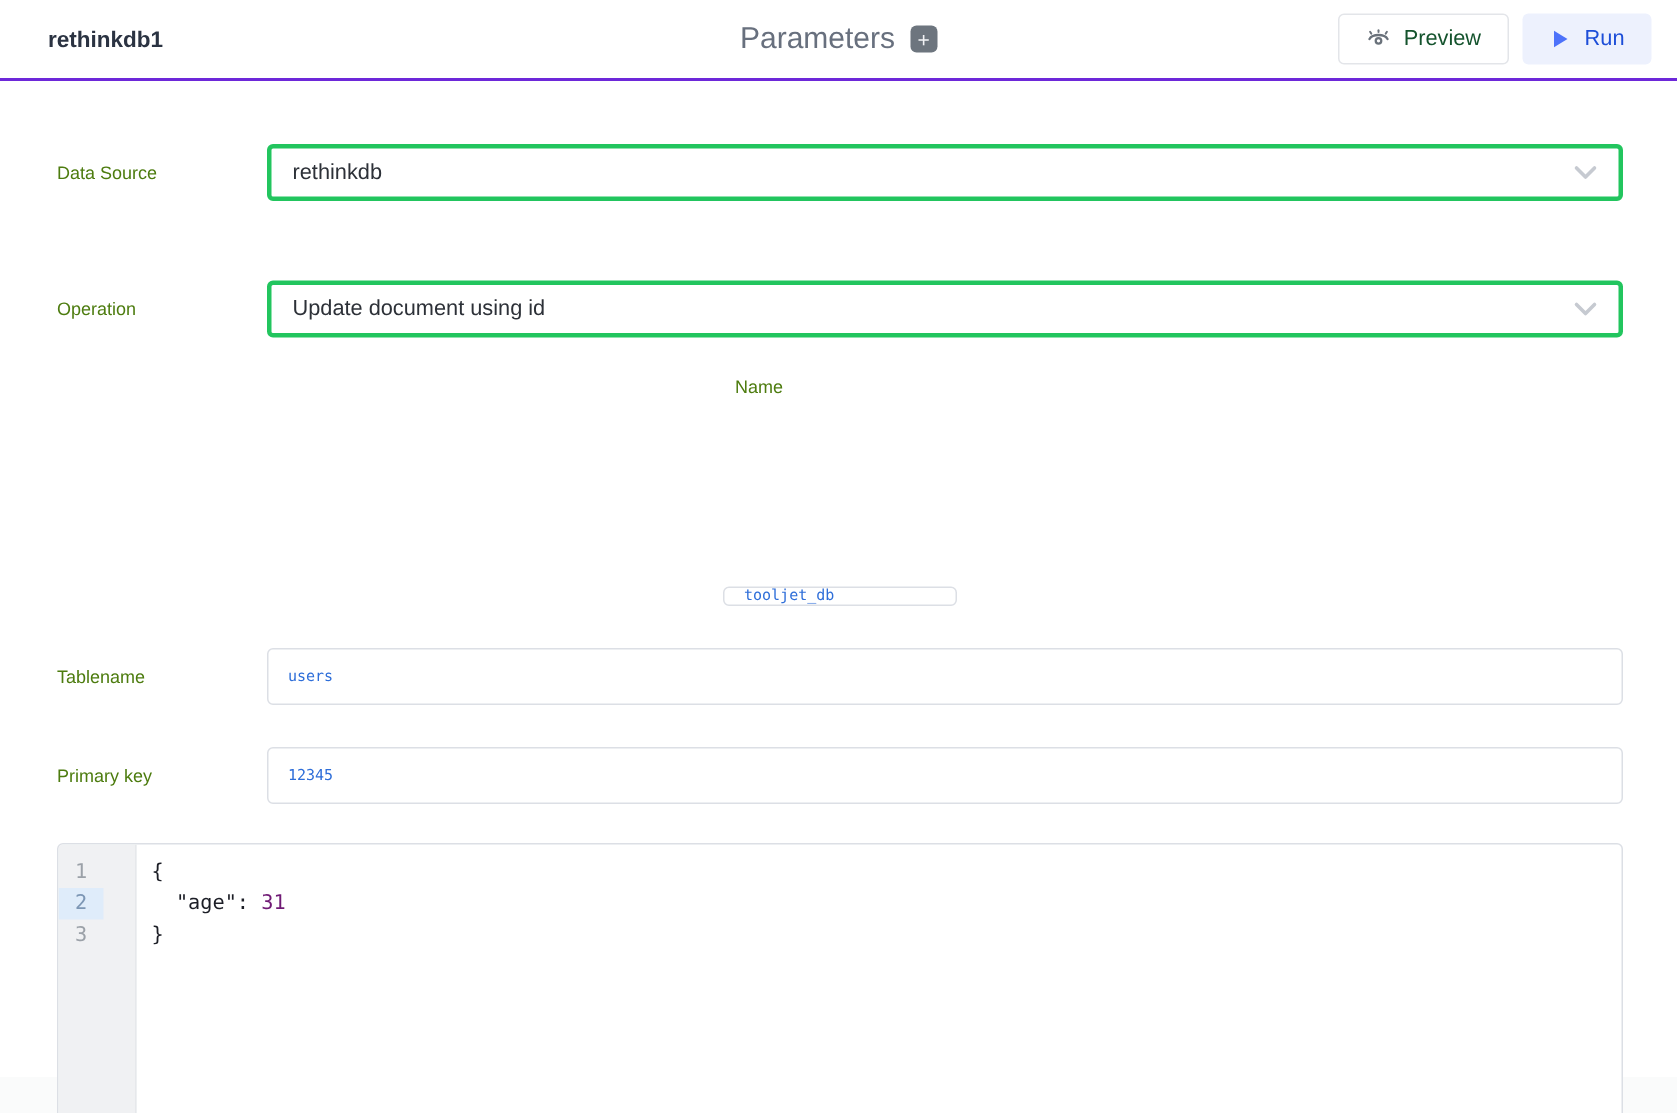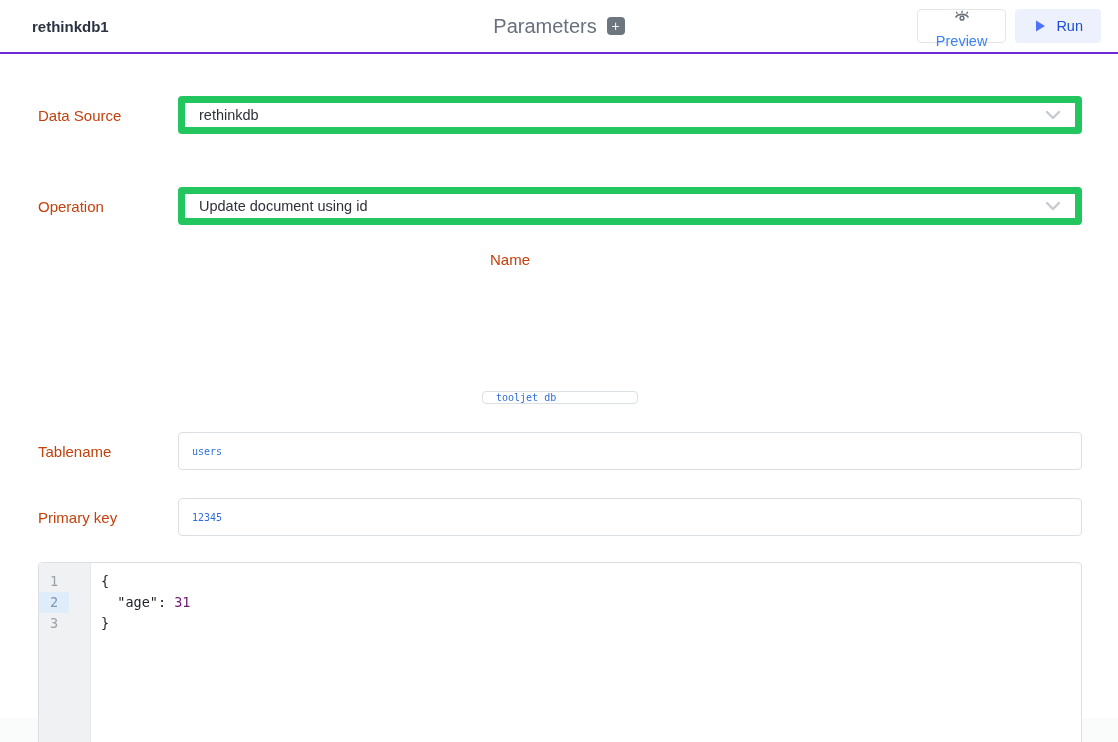--- a/index.html
+++ b/index.html
@@ -71,54 +71,53 @@
     padding: 0 18px;
     border-radius: 4px;
     font-size: 14.5px;
     cursor: pointer;
     border: 1px solid transparent;
     font-family: "Liberation Sans", sans-serif;
   }
   .btn-preview {
     background: #ffffff;
     border-color: #e3e5e9;
-    color: #3b82f6;
-    flex-direction: column;
+    color: #14532d;
   }
   .btn-run {
     background: #edf1fd;
     color: #1d4ed8;
     border: none;
     font-weight: 500;
   }
 
   
   .form {
     padding: 42px 36px 0 38px;
   }
   .form-row {
     display: flex;
     align-items: center;
   }
   .form-label {
     width: 140px;
     flex: 0 0 140px;
-    font-size: 15px;
-    color: #c2410c;
+    font-size: 12px;
+    color: #4d7c0f;
   }
   .row-datasource { margin-bottom: 53px; }
   .row-operation  { margin-bottom: 26px; }
   .row-name       { margin-bottom: 28px; flex-direction: column; }
   .row-tablename  { margin-bottom: 28px; align-items: center; }
   .row-primarykey { margin-bottom: 26px; }
 
   .select-field {
     flex: 1;
     height: 38px;
-    border: 7px solid #22c55e;
+    border: 3px solid #22c55e;
     border-radius: 4px;
     background: #fff;
     display: flex;
     align-items: center;
     padding: 0 14px;
     cursor: pointer;
   }
   .select-value {
     font-size: 14.5px;
     color: #2d3138;

